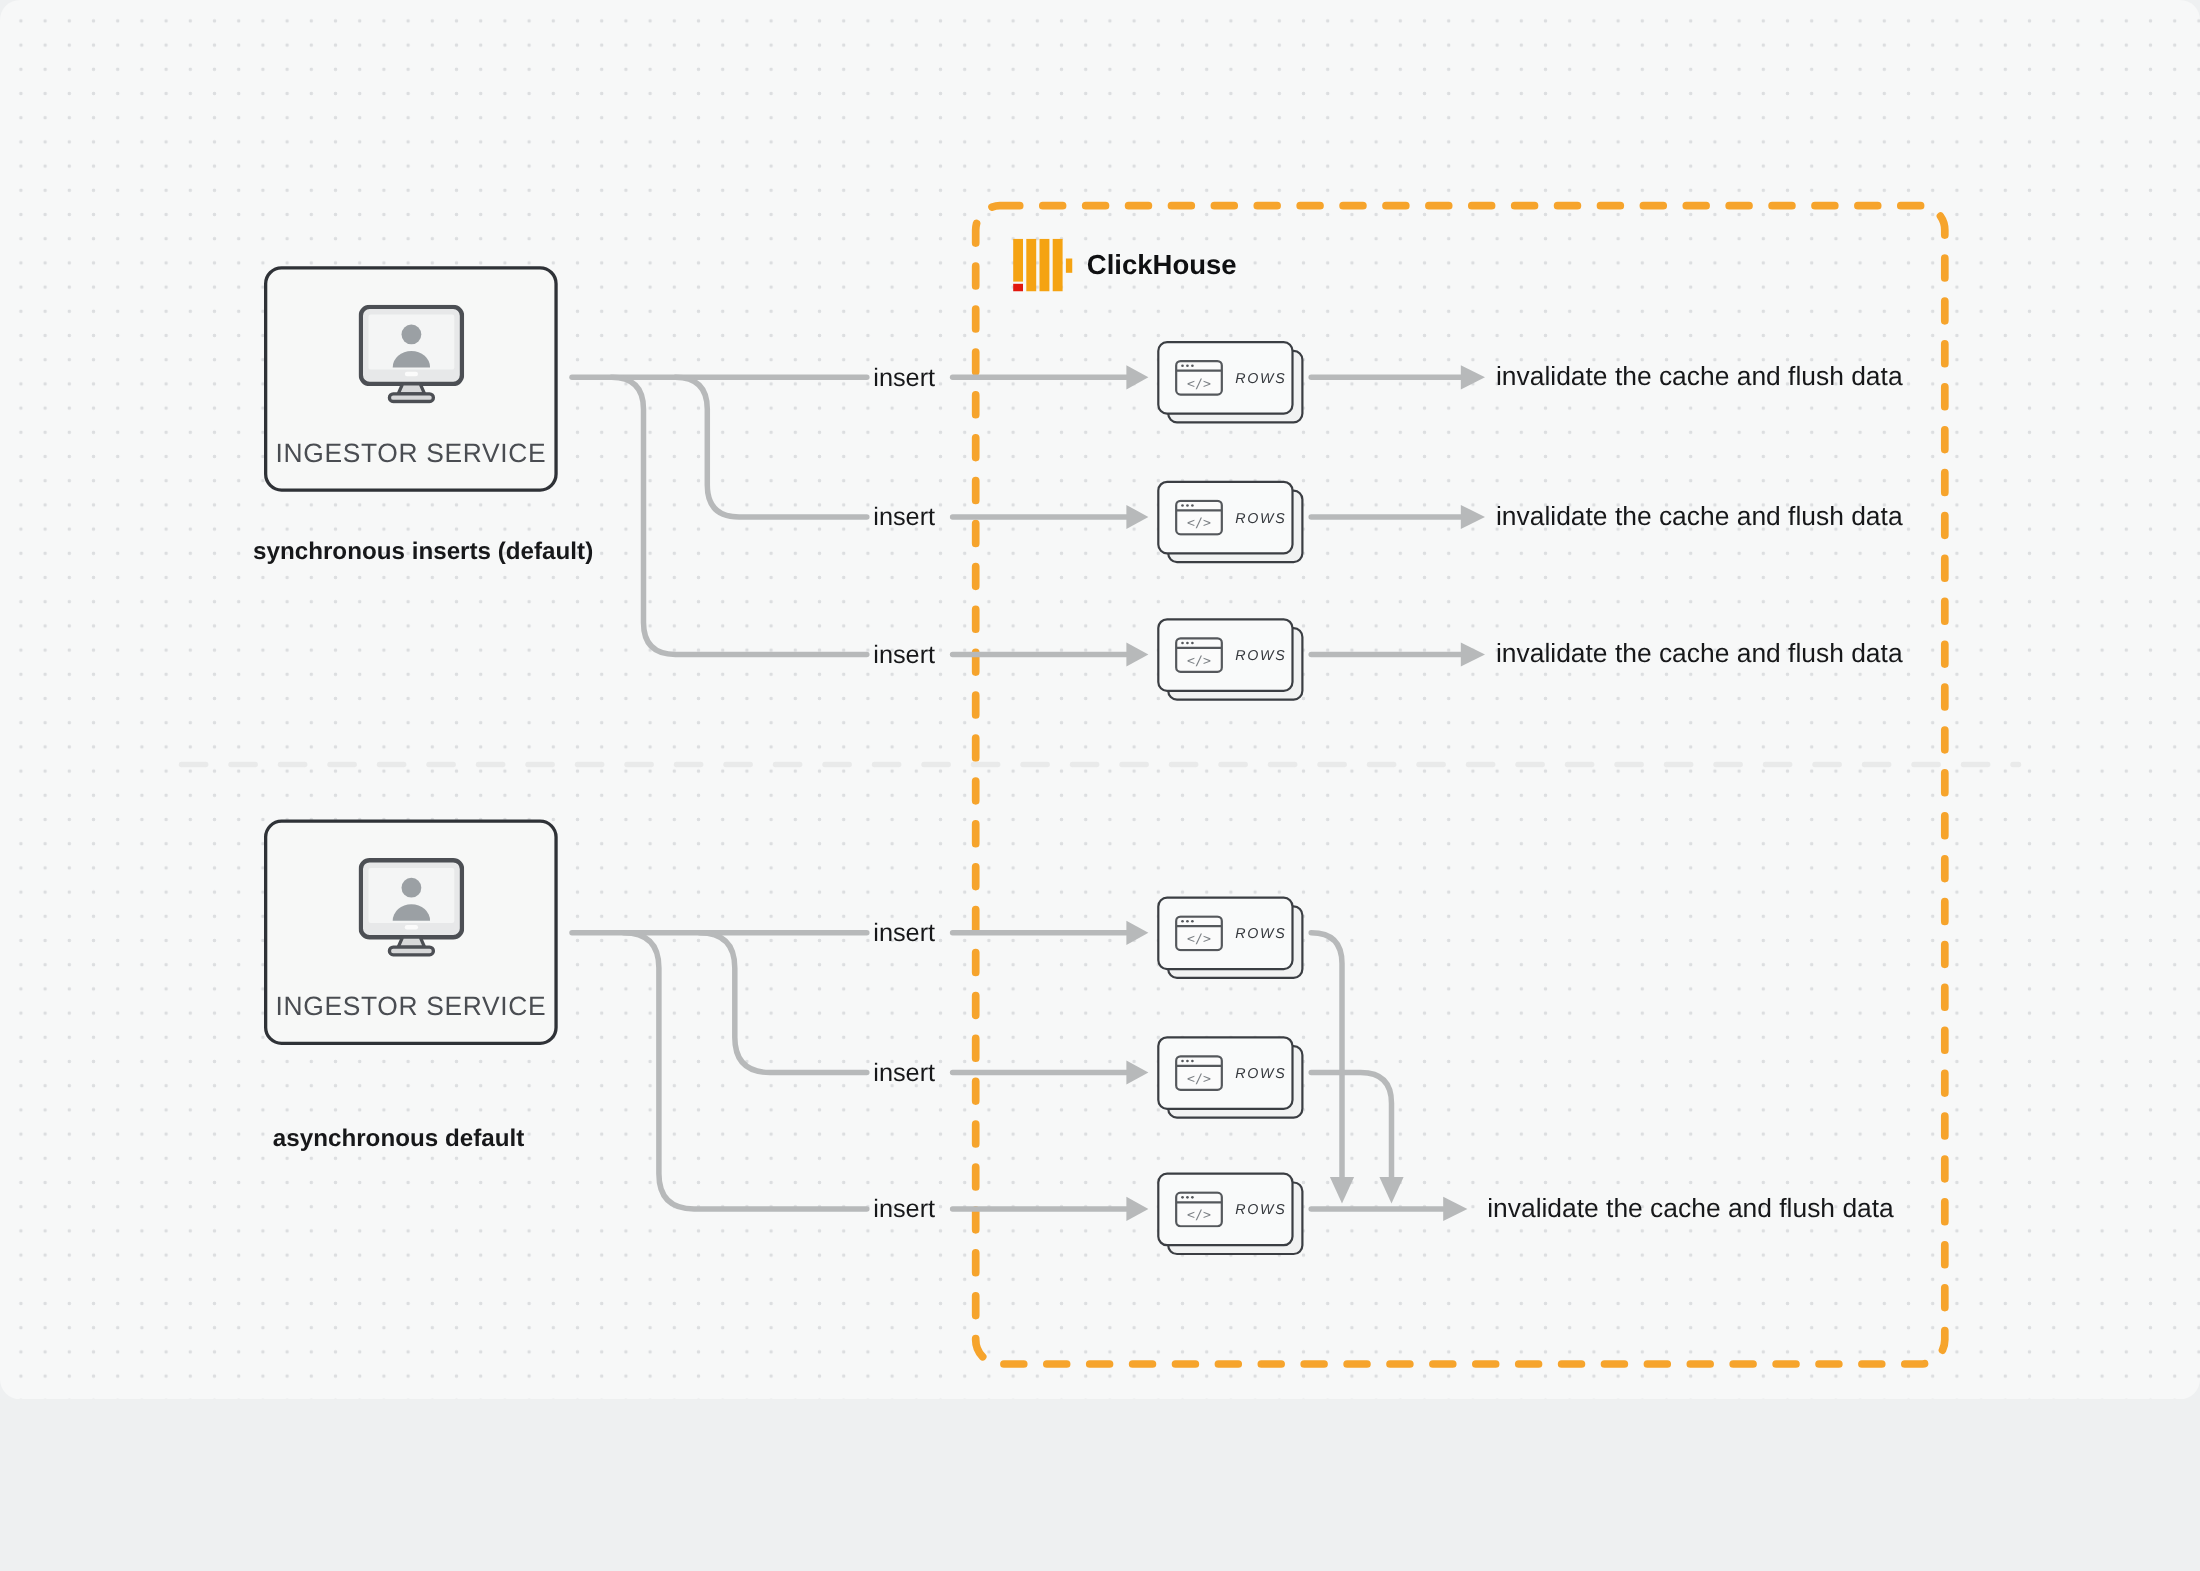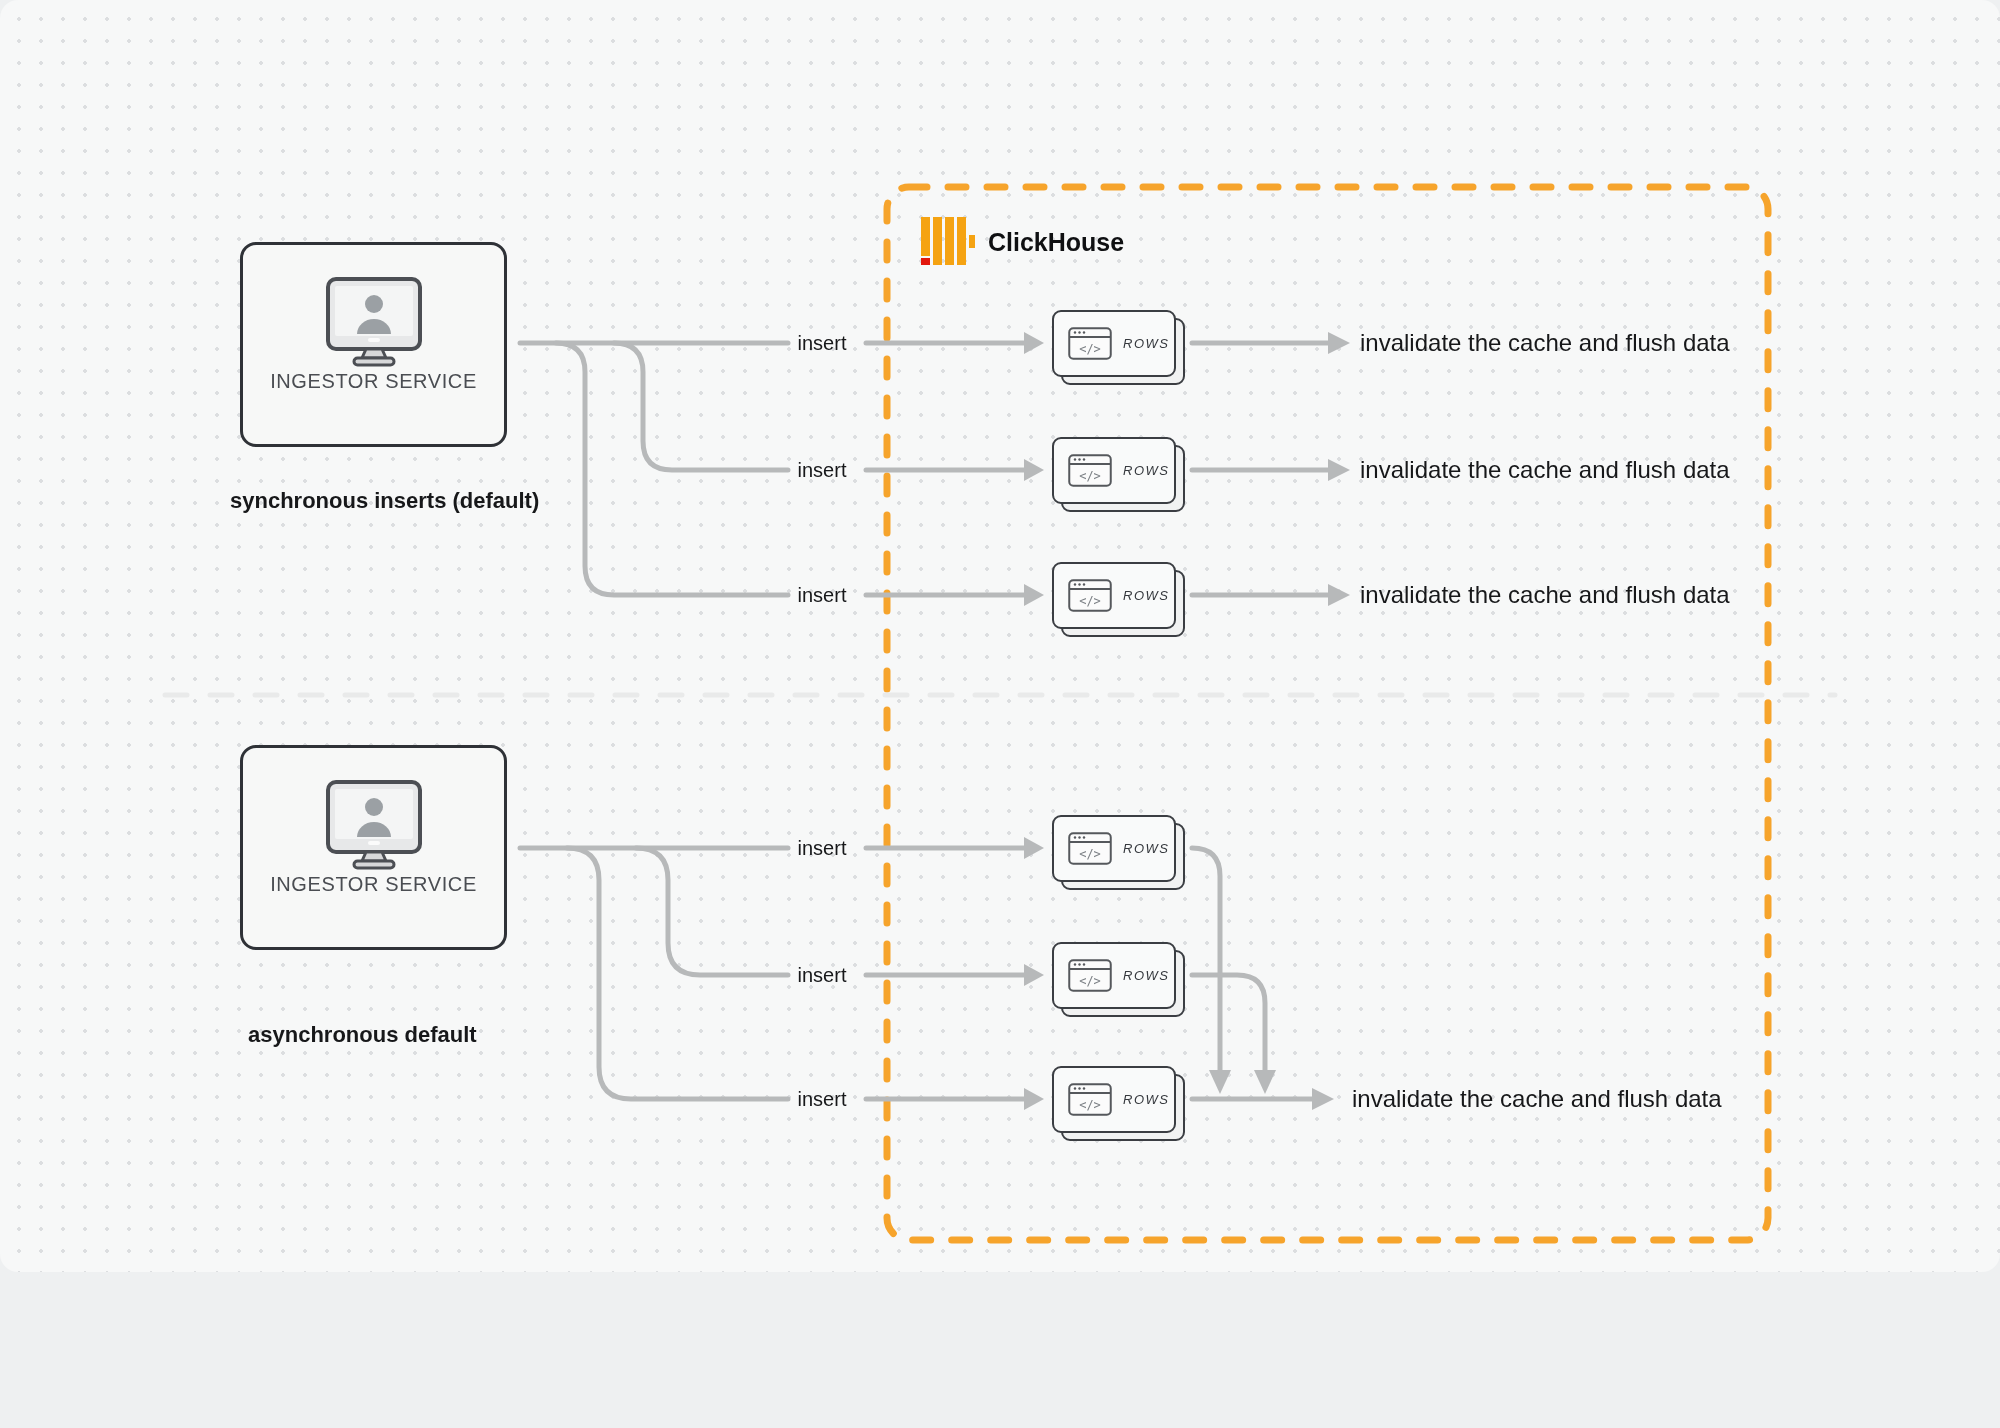--- a/index.html
+++ b/index.html
@@ -21,33 +21,33 @@
   .abs{position:absolute;}
 
   
   .ingestor{
     position:absolute;width:267px;height:205px;box-sizing:border-box;
     background:#f7f8f7;border:3px solid #2f3237;border-radius:16px;
     display:flex;flex-direction:column;align-items:center;
   }
   .ingestor .monitor{margin-top:32px;}
   .ingestor-label{
-    margin-top:3px;font-size:20px;letter-spacing:.6px;color:#4a4d52;white-space:nowrap;
+    margin-top:32px;font-size:24px;letter-spacing:.6px;color:#4a4d52;white-space:nowrap;
   }
 
   
   .caption{
     position:absolute;transform:translateY(-50%);
     font-size:22px;font-weight:700;white-space:nowrap;color:#17181a;
   }
 
   
   .insert-label{
     position:absolute;transform:translate(-50%,-50%);
-    font-size:20px;color:#17181a;white-space:nowrap;
+    font-size:23px;color:#17181a;white-space:nowrap;
   }
   .result-label{
     position:absolute;transform:translateY(-50%);
     font-size:24px;color:#17181a;white-space:nowrap;
   }
 
   
   .ch-label{
     position:absolute;transform:translateY(-50%);
     font-size:25px;font-weight:600;color:#0f1012;white-space:nowrap;

